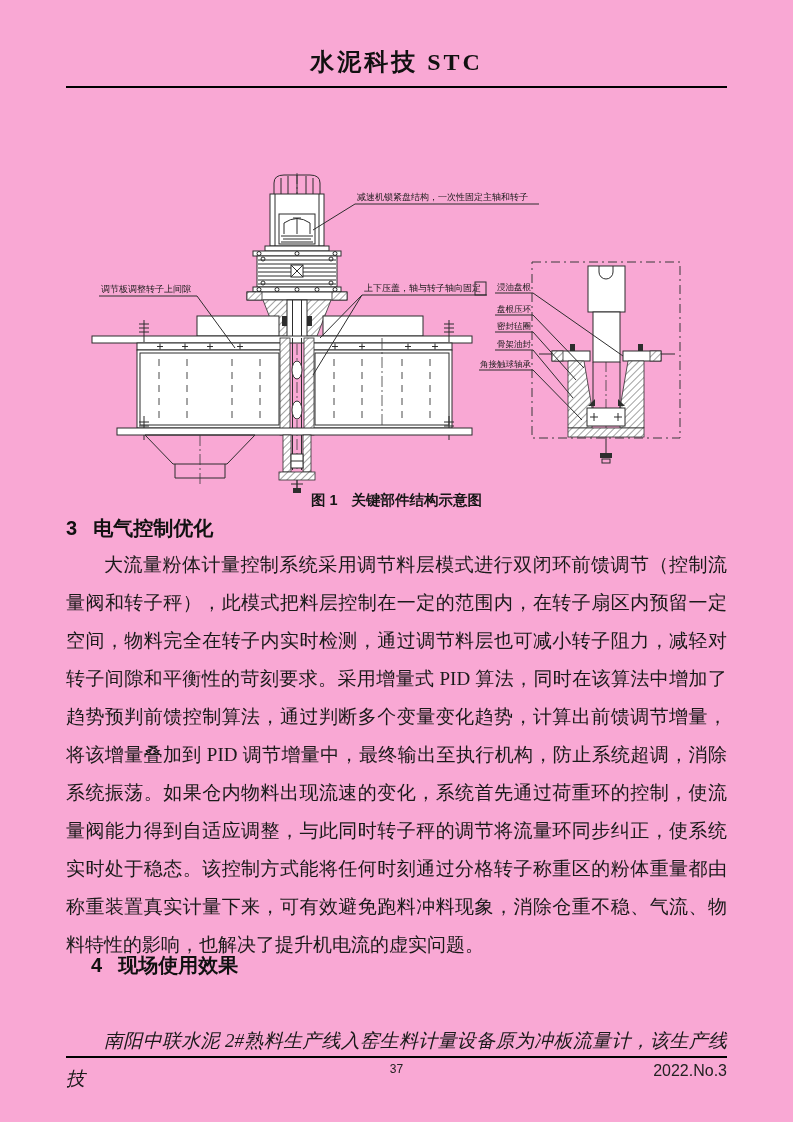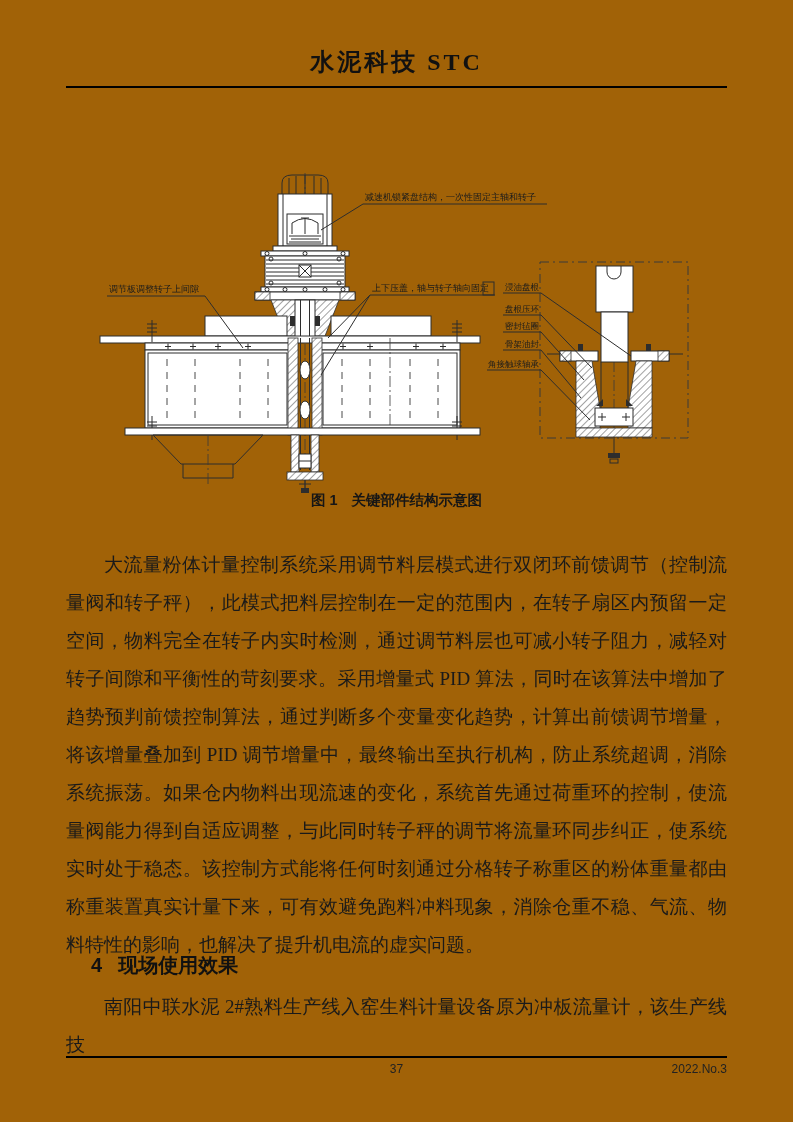--- a/index.html
+++ b/index.html
@@ -1,57 +1,57 @@
 <!DOCTYPE html>
 <html><head>
 <meta charset="utf-8">
 <style>
   html,body { margin:0; padding:0; background:#e8e8e8; }
   .page {
     position:relative; width:793px; height:1122px; margin:0 auto;
-    background:#a16207; overflow:hidden;
+    background:#f9a8d4; overflow:hidden;
     font-family:"Liberation Serif","DejaVu Serif",serif; color:#1b1b1b;
   }
   .journal-title {
     position:absolute; top:46px; left:0; width:793px; text-align:center;
     font-size:24px; font-weight:600; letter-spacing:3px; color:#111;
   }
   .header-rule { position:absolute; top:86px; left:66px; width:661px; height:2px; background:#000; }
   .body-text {
     position:absolute; left:66px; width:661px; margin:0;
     font-size:19px; line-height:38px; text-align:justify; text-justify:inter-ideograph;
     color:#1a1a1a;
   }
   .intro { top:90px; }
   .para-3 { top:546px; }
-  .para-4 { top:988px; }
+  .para-4 { top:1022px;font-style:italic; }
   .indent { text-indent:2em; }
   .section-heading {
     position:absolute; left:66px; margin:0;
     font-family:"Liberation Sans","DejaVu Sans",sans-serif;
     font-size:20px; font-weight:700; color:#111;
   }
   .heading-3 { top:515px; }
   .heading-4 { top:952px;margin-left:25px; }
   .section-heading .sec-num { margin-right:16px; }
-  .figure-wrap { position:absolute; left:95px; top:170px; width:600px; height:325px; }
+  .figure-wrap { position:absolute; left:87px; top:170px; width:600px; height:325px; }
   .figure-caption {
     position:absolute; top:491px; left:0; width:793px; text-align:center; margin:0;
     font-family:"Liberation Sans","DejaVu Sans",sans-serif;
     font-size:14.5px; font-weight:600; color:#161616;
   }
   .figure-caption .cap-label { margin-right:14px; }
   .footer-rule { position:absolute; top:1056px; left:66px; width:661px; height:2px; background:#000; }
   .footer-page {
     position:absolute; top:1062px; left:0; width:793px; text-align:center;
     font-family:"Liberation Sans","DejaVu Sans",sans-serif; font-size:12px; color:#222;
   }
   .footer-issue {
     position:absolute; top:1062px; right:66px;
-    font-family:"Liberation Sans","DejaVu Sans",sans-serif; font-size:12px; color:#222;margin-left:40px;
+    font-family:"Liberation Sans","DejaVu Sans",sans-serif; font-size:16px; color:#222;margin-left:40px;
   }
   svg .ln   { stroke:#2d2d2d; stroke-width:1; fill:none; }
   svg .wht  { stroke:#2d2d2d; stroke-width:1; fill:#ffffff; }
   svg .hat  { stroke:#2d2d2d; stroke-width:0.8; fill:url(#hatch); }
   svg .blk  { stroke:none; fill:#2d2d2d; }
   svg .cdash{ stroke:#3a3a3a; stroke-width:0.8; fill:none; stroke-dasharray:11 3 2 3; }
   svg .bdash{ stroke:#3a3a3a; stroke-width:1; fill:none; stroke-dasharray:9 4 2 4; }
   svg .idash{ stroke:#4a4a4a; stroke-width:1; fill:none; stroke-dasharray:7 6; }
   svg .lbl  { font-family:"Liberation Sans","DejaVu Sans",sans-serif; font-size:9px; fill:#1c1c1c; }
   svg .lbs  { font-family:"Liberation Sans","DejaVu Sans",sans-serif; font-size:8.5px; fill:#1c1c1c; }
@@ -326,20 +326,23 @@
           </g>
         </g>
       </g>
     </svg>
   </div>
 
   <p class="figure-caption">
     <span class="cap-label">图 1</span><span>关键部件结构示意图</span>
   </p>
 
+  <h2 class="section-heading heading-3">
+    <span class="sec-num">3</span><span>电气控制优化</span>
+  </h2>
   <p class="body-text para-3 indent">大流量粉体计量控制系统采用调节料层模式进行双闭环前馈调节（控制流量阀和转子秤），此模式把料层控制在一定的范围内，在转子扇区内预留一定空间，物料完全在转子内实时检测，通过调节料层也可减小转子阻力，减轻对转子间隙和平衡性的苛刻要求。采用增量式 PID 算法，同时在该算法中增加了趋势预判前馈控制算法，通过判断多个变量变化趋势，计算出前馈调节增量，将该增量叠加到 PID 调节增量中，最终输出至执行机构，防止系统超调，消除系统振荡。如果仓内物料出现流速的变化，系统首先通过荷重环的控制，使流量阀能力得到自适应调整，与此同时转子秤的调节将流量环同步纠正，使系统实时处于稳态。该控制方式能将任何时刻通过分格转子称重区的粉体重量都由称重装置真实计量下来，可有效避免跑料冲料现象，消除仓重不稳、气流、物料特性的影响，也解决了提升机电流的虚实问题。</p>
 
   <h2 class="section-heading heading-4">
     <span class="sec-num">4</span><span>现场使用效果</span>
   </h2>
   <p class="body-text para-4 indent">南阳中联水泥 2#熟料生产线入窑生料计量设备原为冲板流量计，该生产线技</p>
 
   <div class="footer-rule"></div>
   <div class="footer-page">37</div>
   <div class="footer-issue">2022.No.3</div>

